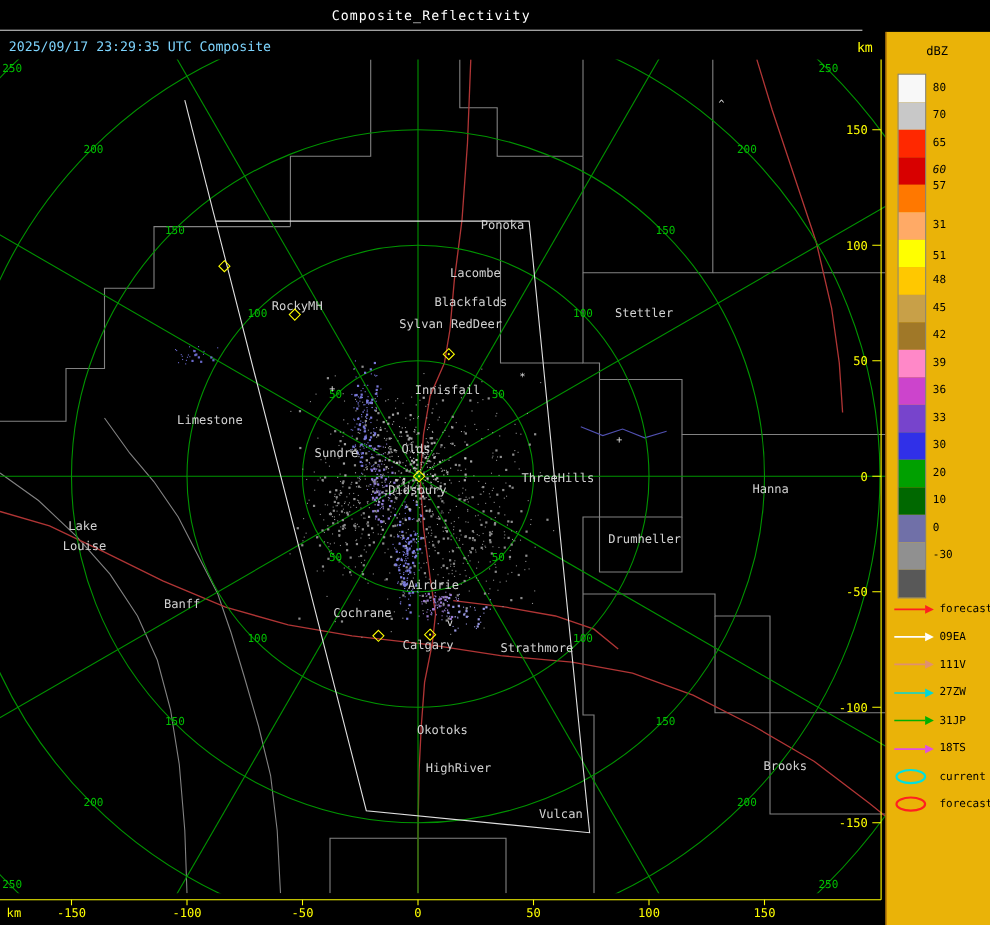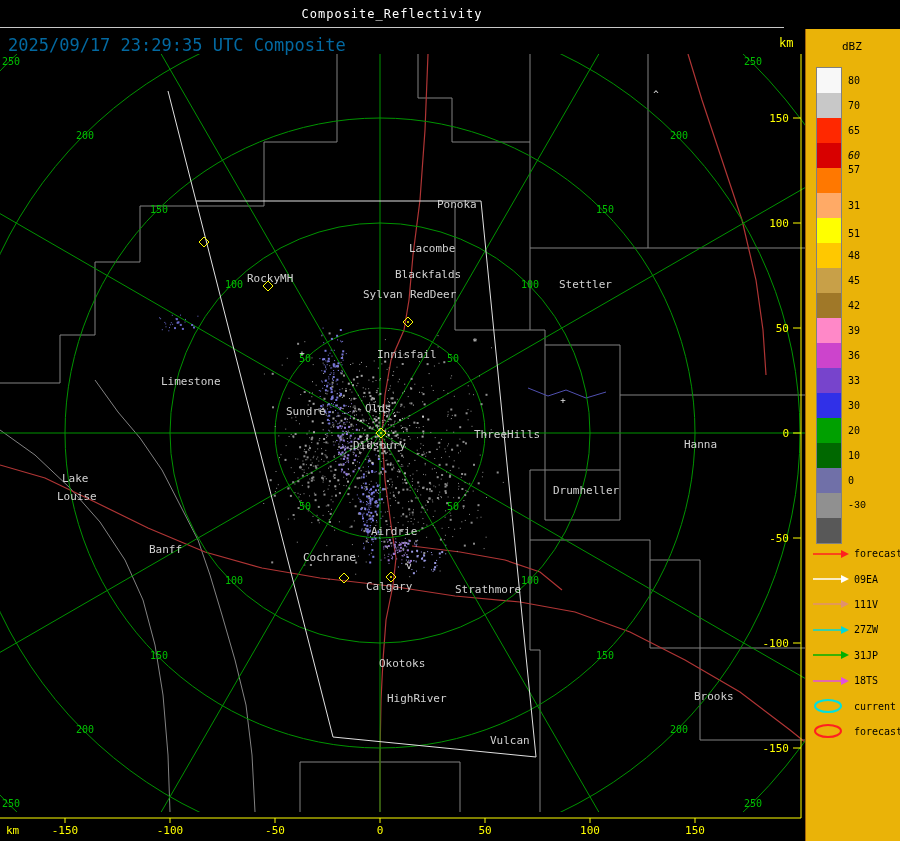--- a/index.html
+++ b/index.html
@@ -2,21 +2,21 @@
 <html><head>
 <meta charset="utf-8">
 <style>
   *{margin:0;padding:0;box-sizing:border-box}
   html,body{background:#000}
   body{width:900px;height:841px;position:relative;overflow:hidden;
        font-family:"DejaVu Sans Mono","Liberation Mono",monospace}
   .titlebar{position:absolute;left:0;top:0;width:784px;height:28px;
             border-bottom:1px solid #c8c8c8;display:flex;align-items:center;justify-content:center}
   .titlebar span{color:#ffffff;font-size:12px;letter-spacing:1px}
-  .timestamp{position:absolute;left:8px;top:35px;color:#0369a1;font-size:17px}
+  .timestamp{position:absolute;left:8px;top:35px;color:#7dd3fc;font-size:12px}
   .km-top{position:absolute;left:779px;top:36px;color:#ffff00;font-size:12px}
   #map-svg{position:absolute;left:0;top:0}
   .sidebar{position:absolute;left:805px;top:29px;width:110px;height:812px;
            background:#eab308;border-left:1px solid #a16207}
   .dbz-title{position:absolute;left:36px;top:11px;font-size:11px;color:#000}
   #colorbar{position:absolute;left:10px;top:38px;display:flex}
   .cb-swatches{display:flex;flex-direction:column;border:1px solid #808080}
   .cb-swatch{width:24px;height:25px}
   .cb-labels{position:relative;width:42px;margin-left:6px}
   .cb-label{position:absolute;left:0;font-size:10px;color:#000;transform:translateY(-50%)}
@@ -1867,21 +1867,21 @@
         <div class="cb-label" style="top: 187.5px;">48</div>
         <div class="cb-label" style="top: 212.5px;">45</div>
         <div class="cb-label" style="top: 237.5px;">42</div>
         <div class="cb-label" style="top: 262.5px;">39</div>
         <div class="cb-label" style="top: 287.5px;">36</div>
         <div class="cb-label" style="top: 312.5px;">33</div>
         <div class="cb-label" style="top: 337.5px;">30</div>
         <div class="cb-label" style="top: 362.5px;">20</div>
         <div class="cb-label" style="top: 387.5px;">10</div>
         <div class="cb-label" style="top: 412.5px;">0</div>
-        <div class="cb-label" style="top: 437.5px; font-family: Liberation Mono, monospace;">-30</div>
+        <div class="cb-label" style="top: 437.5px;">-30</div>
       </div>
   </div>
   <div id="legend">
       <div class="leg-item">
         <svg width="38" height="16" class="leg-icon">
           <line x1="1" y1="8" x2="29" y2="8" stroke="#ff2020" stroke-width="1.5"></line>
           <polygon points="29,4 37,8 29,12" fill="#ff2020"></polygon>
         </svg>
         <span class="leg-label">forecast</span>
       </div>

